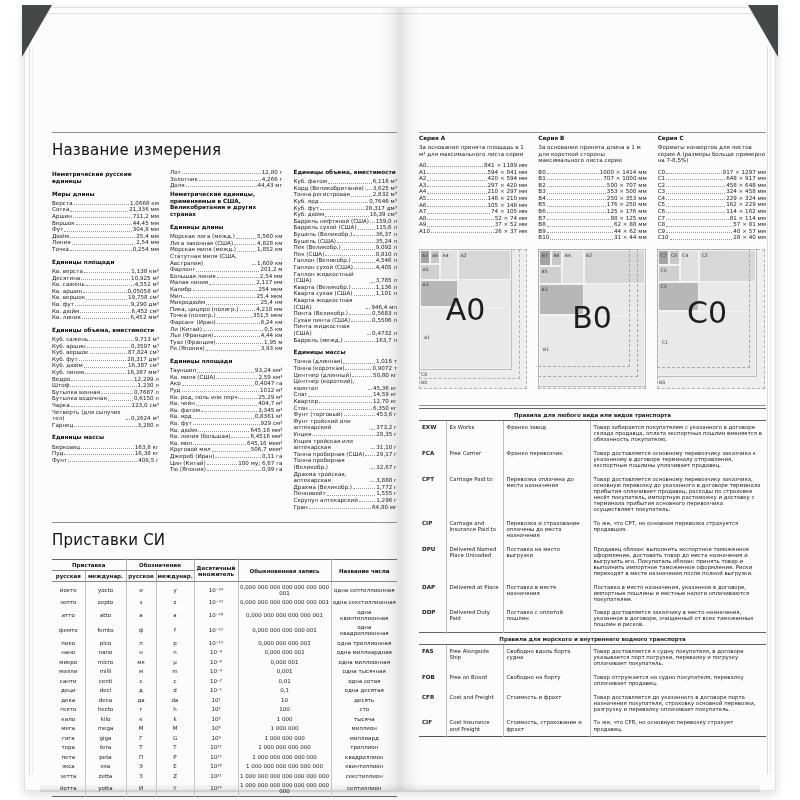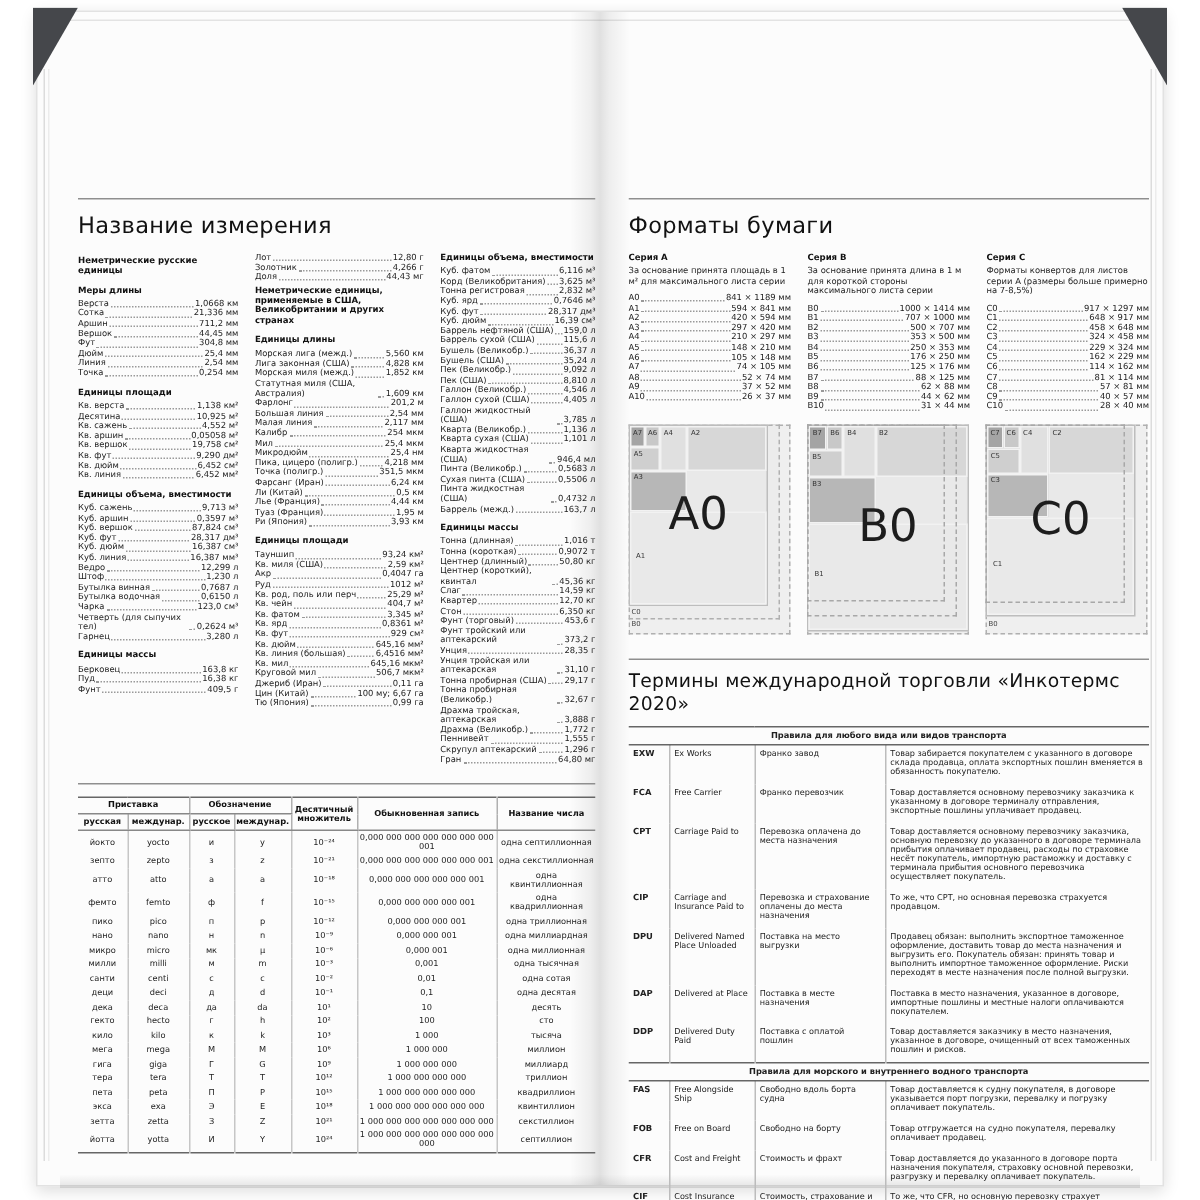--- a/index.html
+++ b/index.html
@@ -648,20 +648,21 @@
         </div>
         <div class="u-row">
           <span class="u-l">Гран</span>
           <span class="u-dots"></span>
           <span class="u-v">64,80 мг</span>
         </div>
       </div>
   </div>
 
   <div class="rule2"></div>
+  <div class="ptitle">Приставки СИ</div>
 
   <table class="si">
     <colgroup>
       <col style="width:33px">
         <col style="width:41px">
         <col style="width:30px">
         <col style="width:38px">
       <col style="width:44px">
         <col style="width:93px">
         <col style="width:66px">
@@ -861,21 +862,20 @@
           <td>10²⁴</td>
           <td>1 000 000 000 000 000 000 000 000</td>
           <td>септиллион</td>
         </tr>
       </tbody>
   </table>
 </div>
 
 <div class="rp">
   <div class="rule"></div>
-  <div class="ptitle">Форматы бумаги</div>
 
   <div class="series">
     <div class="ser">
         <div class="u-h">Серия A</div>
         <div class="ser-note">За основание принята площадь в 1 м² для максимального листа серии</div>
         <div class="u-row">
           <span class="u-l">A0</span>
           <span class="u-dots"></span>
           <span class="u-v">841 × 1189 мм</span>
         </div>
@@ -1135,21 +1135,20 @@
             <span class="dcl">C1</span>
           </div>
           <div class="dbig">C0</div>
         </div>
         <div class="d-inner" style="width: 93px; height: 119px;"></div>
         <div class="d-outlab" style="left: 2px; top: 131px;">B0</div>
       </div>
     </div>
 
   <div class="rule2"></div>
-  <div class="ptitle sm">Термины международной торговли «Инкотермс 2020»</div>
 
   <table class="inco">
     <colgroup>
       <col style="width:27px">
         <col style="width:57px">
         <col style="width:87px">
         <col>
     </colgroup>
     <tbody>
         <tr class="inco-ghead">

